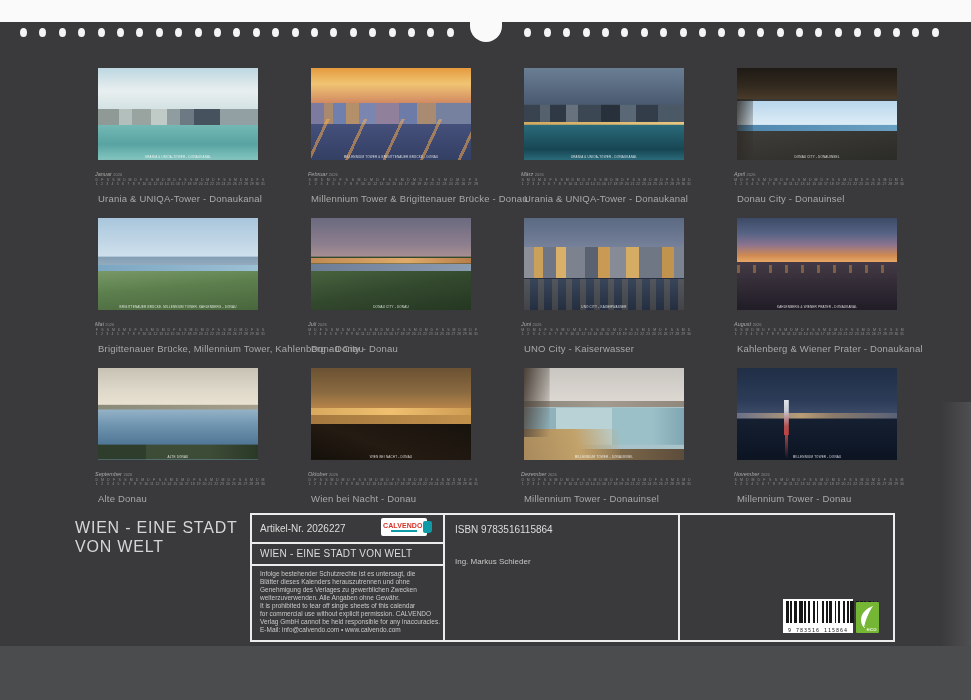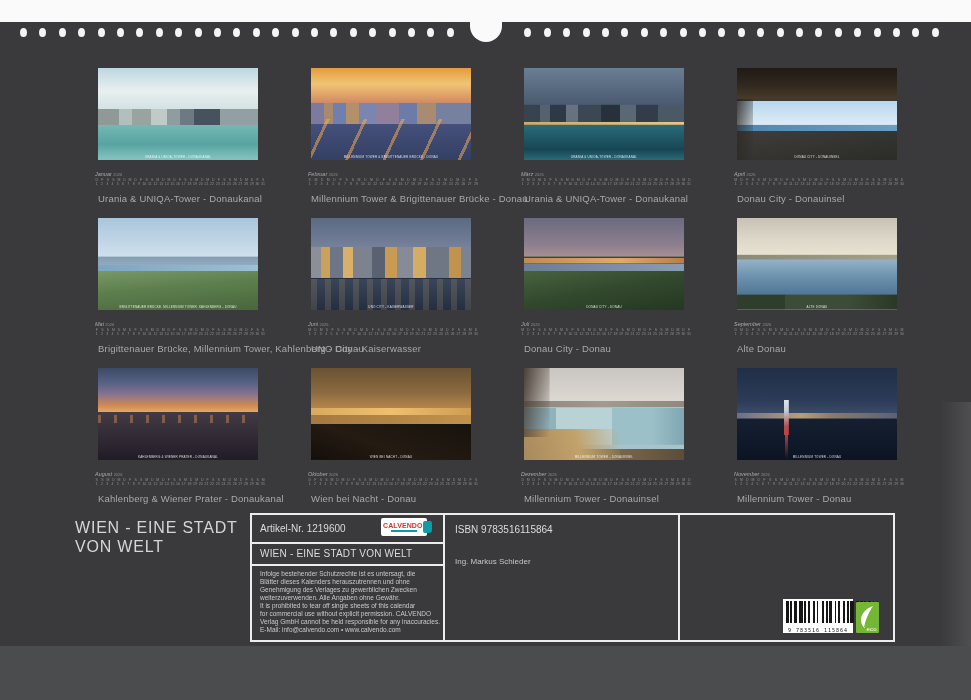--- a/index.html
+++ b/index.html
@@ -568,95 +568,20 @@
               <span>28</span>
               <span>29</span>
               <span>30</span>
               <span>31</span>
             </div>
           </div>
         </div>
         <div class="cap">Brigittenauer Brücke, Millennium Tower, Kahlenberg - Donau</div>
       </div>
       <div class="cell">
-        <div class="photo p6">
-          <div class="photo-cap">UNO City - Kaiserwasser</div>
-        </div>
-        <div class="minical">
-          <div class="mc-scale">
-            <div class="mc-head">Juni<span class="yr">2026</span></div>
-            <div class="mc-row">
-              <span>M</span>
-              <span>D</span>
-              <span>M</span>
-              <span>D</span>
-              <span>F</span>
-              <span>S</span>
-              <span>S</span>
-              <span>M</span>
-              <span>D</span>
-              <span>M</span>
-              <span>D</span>
-              <span>F</span>
-              <span>S</span>
-              <span>S</span>
-              <span>M</span>
-              <span>D</span>
-              <span>M</span>
-              <span>D</span>
-              <span>F</span>
-              <span>S</span>
-              <span>S</span>
-              <span>M</span>
-              <span>D</span>
-              <span>M</span>
-              <span>D</span>
-              <span>F</span>
-              <span>S</span>
-              <span>S</span>
-              <span>M</span>
-              <span>D</span>
-            </div>
-            <div class="mc-row">
-              <span>1</span>
-              <span>2</span>
-              <span>3</span>
-              <span>4</span>
-              <span>5</span>
-              <span>6</span>
-              <span>7</span>
-              <span>8</span>
-              <span>9</span>
-              <span>10</span>
-              <span>11</span>
-              <span>12</span>
-              <span>13</span>
-              <span>14</span>
-              <span>15</span>
-              <span>16</span>
-              <span>17</span>
-              <span>18</span>
-              <span>19</span>
-              <span>20</span>
-              <span>21</span>
-              <span>22</span>
-              <span>23</span>
-              <span>24</span>
-              <span>25</span>
-              <span>26</span>
-              <span>27</span>
-              <span>28</span>
-              <span>29</span>
-              <span>30</span>
-            </div>
-          </div>
-        </div>
-        <div class="cap">UNO City - Kaiserwasser</div>
-      </div>
-      <div class="cell">
         <div class="photo p7">
           <div class="photo-cap">Donau City - Donau</div>
         </div>
         <div class="minical">
           <div class="mc-scale">
             <div class="mc-head">Juli<span class="yr">2026</span></div>
             <div class="mc-row">
               <span>M</span>
               <span>D</span>
               <span>F</span>
@@ -720,57 +645,57 @@
               <span>28</span>
               <span>29</span>
               <span>30</span>
               <span>31</span>
             </div>
           </div>
         </div>
         <div class="cap">Donau City - Donau</div>
       </div>
       <div class="cell">
-        <div class="photo p9">
-          <div class="photo-cap">Alte Donau</div>
+        <div class="photo p6">
+          <div class="photo-cap">UNO City - Kaiserwasser</div>
         </div>
         <div class="minical">
           <div class="mc-scale">
-            <div class="mc-head">September<span class="yr">2026</span></div>
-            <div class="mc-row">
-              <span>D</span>
-              <span>M</span>
-              <span>D</span>
-              <span>F</span>
-              <span>S</span>
-              <span>S</span>
-              <span>M</span>
-              <span>D</span>
-              <span>M</span>
-              <span>D</span>
-              <span>F</span>
-              <span>S</span>
-              <span>S</span>
-              <span>M</span>
-              <span>D</span>
-              <span>M</span>
-              <span>D</span>
-              <span>F</span>
-              <span>S</span>
-              <span>S</span>
-              <span>M</span>
-              <span>D</span>
-              <span>M</span>
-              <span>D</span>
-              <span>F</span>
-              <span>S</span>
-              <span>S</span>
-              <span>M</span>
-              <span>D</span>
-              <span>M</span>
+            <div class="mc-head">Juni<span class="yr">2026</span></div>
+            <div class="mc-row">
+              <span>M</span>
+              <span>D</span>
+              <span>M</span>
+              <span>D</span>
+              <span>F</span>
+              <span>S</span>
+              <span>S</span>
+              <span>M</span>
+              <span>D</span>
+              <span>M</span>
+              <span>D</span>
+              <span>F</span>
+              <span>S</span>
+              <span>S</span>
+              <span>M</span>
+              <span>D</span>
+              <span>M</span>
+              <span>D</span>
+              <span>F</span>
+              <span>S</span>
+              <span>S</span>
+              <span>M</span>
+              <span>D</span>
+              <span>M</span>
+              <span>D</span>
+              <span>F</span>
+              <span>S</span>
+              <span>S</span>
+              <span>M</span>
+              <span>D</span>
             </div>
             <div class="mc-row">
               <span>1</span>
               <span>2</span>
               <span>3</span>
               <span>4</span>
               <span>5</span>
               <span>6</span>
               <span>7</span>
               <span>8</span>
@@ -792,21 +717,21 @@
               <span>24</span>
               <span>25</span>
               <span>26</span>
               <span>27</span>
               <span>28</span>
               <span>29</span>
               <span>30</span>
             </div>
           </div>
         </div>
-        <div class="cap">Alte Donau</div>
+        <div class="cap">UNO City - Kaiserwasser</div>
       </div>
       <div class="cell">
         <div class="photo p8">
           <div class="photo-cap">Kahlenberg &amp; Wiener Prater - Donaukanal</div>
         </div>
         <div class="minical">
           <div class="mc-scale">
             <div class="mc-head">August<span class="yr">2026</span></div>
             <div class="mc-row">
               <span>S</span>
@@ -872,20 +797,95 @@
               <span>28</span>
               <span>29</span>
               <span>30</span>
               <span>31</span>
             </div>
           </div>
         </div>
         <div class="cap">Kahlenberg &amp; Wiener Prater - Donaukanal</div>
       </div>
       <div class="cell">
+        <div class="photo p9">
+          <div class="photo-cap">Alte Donau</div>
+        </div>
+        <div class="minical">
+          <div class="mc-scale">
+            <div class="mc-head">September<span class="yr">2026</span></div>
+            <div class="mc-row">
+              <span>D</span>
+              <span>M</span>
+              <span>D</span>
+              <span>F</span>
+              <span>S</span>
+              <span>S</span>
+              <span>M</span>
+              <span>D</span>
+              <span>M</span>
+              <span>D</span>
+              <span>F</span>
+              <span>S</span>
+              <span>S</span>
+              <span>M</span>
+              <span>D</span>
+              <span>M</span>
+              <span>D</span>
+              <span>F</span>
+              <span>S</span>
+              <span>S</span>
+              <span>M</span>
+              <span>D</span>
+              <span>M</span>
+              <span>D</span>
+              <span>F</span>
+              <span>S</span>
+              <span>S</span>
+              <span>M</span>
+              <span>D</span>
+              <span>M</span>
+            </div>
+            <div class="mc-row">
+              <span>1</span>
+              <span>2</span>
+              <span>3</span>
+              <span>4</span>
+              <span>5</span>
+              <span>6</span>
+              <span>7</span>
+              <span>8</span>
+              <span>9</span>
+              <span>10</span>
+              <span>11</span>
+              <span>12</span>
+              <span>13</span>
+              <span>14</span>
+              <span>15</span>
+              <span>16</span>
+              <span>17</span>
+              <span>18</span>
+              <span>19</span>
+              <span>20</span>
+              <span>21</span>
+              <span>22</span>
+              <span>23</span>
+              <span>24</span>
+              <span>25</span>
+              <span>26</span>
+              <span>27</span>
+              <span>28</span>
+              <span>29</span>
+              <span>30</span>
+            </div>
+          </div>
+        </div>
+        <div class="cap">Alte Donau</div>
+      </div>
+      <div class="cell">
         <div class="photo p10">
           <div class="photo-cap">Wien bei Nacht - Donau</div>
         </div>
         <div class="minical">
           <div class="mc-scale">
             <div class="mc-head">Oktober<span class="yr">2026</span></div>
             <div class="mc-row">
               <span>D</span>
               <span>F</span>
               <span>S</span>
@@ -1107,21 +1107,21 @@
         </div>
         <div class="cap">Millennium Tower - Donau</div>
       </div>
     </div>
 
   <div class="back-title">WIEN - EINE STADT VON WELT</div>
 
   <div class="panel">
     <div class="col-left">
       <div class="row-art">
-        <span class="art-text">Artikel-Nr. 1219600</span>
+        <span class="art-text">Artikel-Nr. 2026227</span>
         <span class="calvendo">
           <span class="cal-txt">
             <span class="cal-name">CALVENDO</span>
             <span class="cal-tag"></span>
           </span>
           <span class="cal-mark"></span>
         </span>
       </div>
       <div class="row-title">WIEN - EINE STADT VON WELT</div>
       <div class="row-legal">

